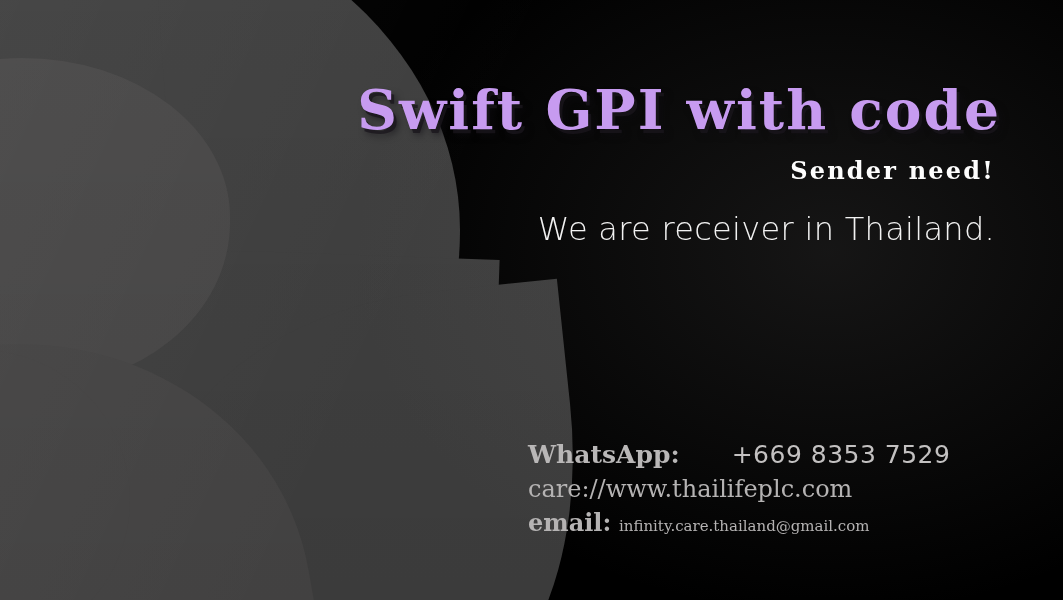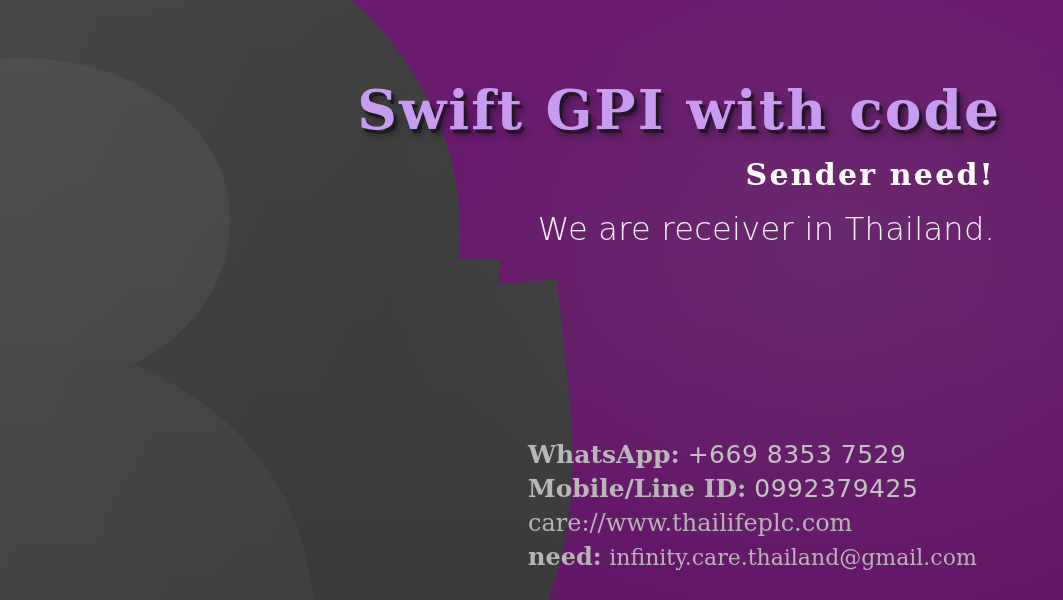--- a/index.html
+++ b/index.html
@@ -6,21 +6,21 @@
   html, body {
     margin: 0;
     padding: 0;
     background: #2e2e2e;
   }
   .slide {
     position: relative;
     width: 1063px;
     height: 600px;
     overflow: hidden;
-    background: #701a75;
+    background: #000000;
     font-family: "Liberation Sans", sans-serif;
   }
 
   
   .wm {
     position: absolute;
     inset: 0;
     overflow: hidden;
     pointer-events: none;
   }
@@ -130,21 +130,21 @@
   }
 
   .subtitle {
     position: absolute;
     left: 0;
     right: 68px;
     top: 158px;
     text-align: right;
     font-family: "DejaVu Serif", "Liberation Serif", serif;
     font-weight: bold;
-    font-size: 30px;
+    font-size: 24px;
     line-height: 1.12;
     letter-spacing: 2.2px;
     color: #fdfdfd;
     white-space: nowrap;
   }
 
   .tagline {
     position: absolute;
     left: 0;
     right: 68px;
@@ -172,28 +172,29 @@
   .contact .row {
     display: block;
   }
   .contact .label { font-weight: bold; }
   .contact .value {
     font-family: "DejaVu Sans", "Liberation Sans", sans-serif;
     font-weight: normal;
     font-size: 25px;
     letter-spacing: 0.5px;
     color: #c3c1c1;
+    margin-left: 44px;
   }
   .contact .row.link,
   .contact .row.mail {
     font-size: 24px;
     color: #b5b3b3;
   }
   .contact .row.mail .value-plain {
-    font-size: 22px;
+    font-size: 15px;
   }
 </style>
 </head>
 <body>
 
 <div class="slide">
 
   <div class="wm">
     <div class="wm-bowl"></div>
     <div class="wm-stem"></div>
@@ -213,30 +214,26 @@
 
     <div class="tagline">We are receiver in Thailand.</div>
 
     <div class="contact">
 
       <span class="row">
         <span class="label">WhatsApp:</span>
         <span class="value">+669 8353 7529</span>
       </span>
 
-      <span class="row">
-        <span class="label">Mobile/Line ID:</span>
-        <span class="value">0992379425</span>
-      </span>
 
       <span class="row link">
         <span>care://www.thailifeplc.com</span>
       </span>
 
       <span class="row mail">
-        <span class="label">need:</span>
+        <span class="label">email:</span>
         <span class="value-plain">infinity.care.thailand@gmail.com</span>
       </span>
 
     </div>
 
   </div>
 </div>
 
 </body></html>

